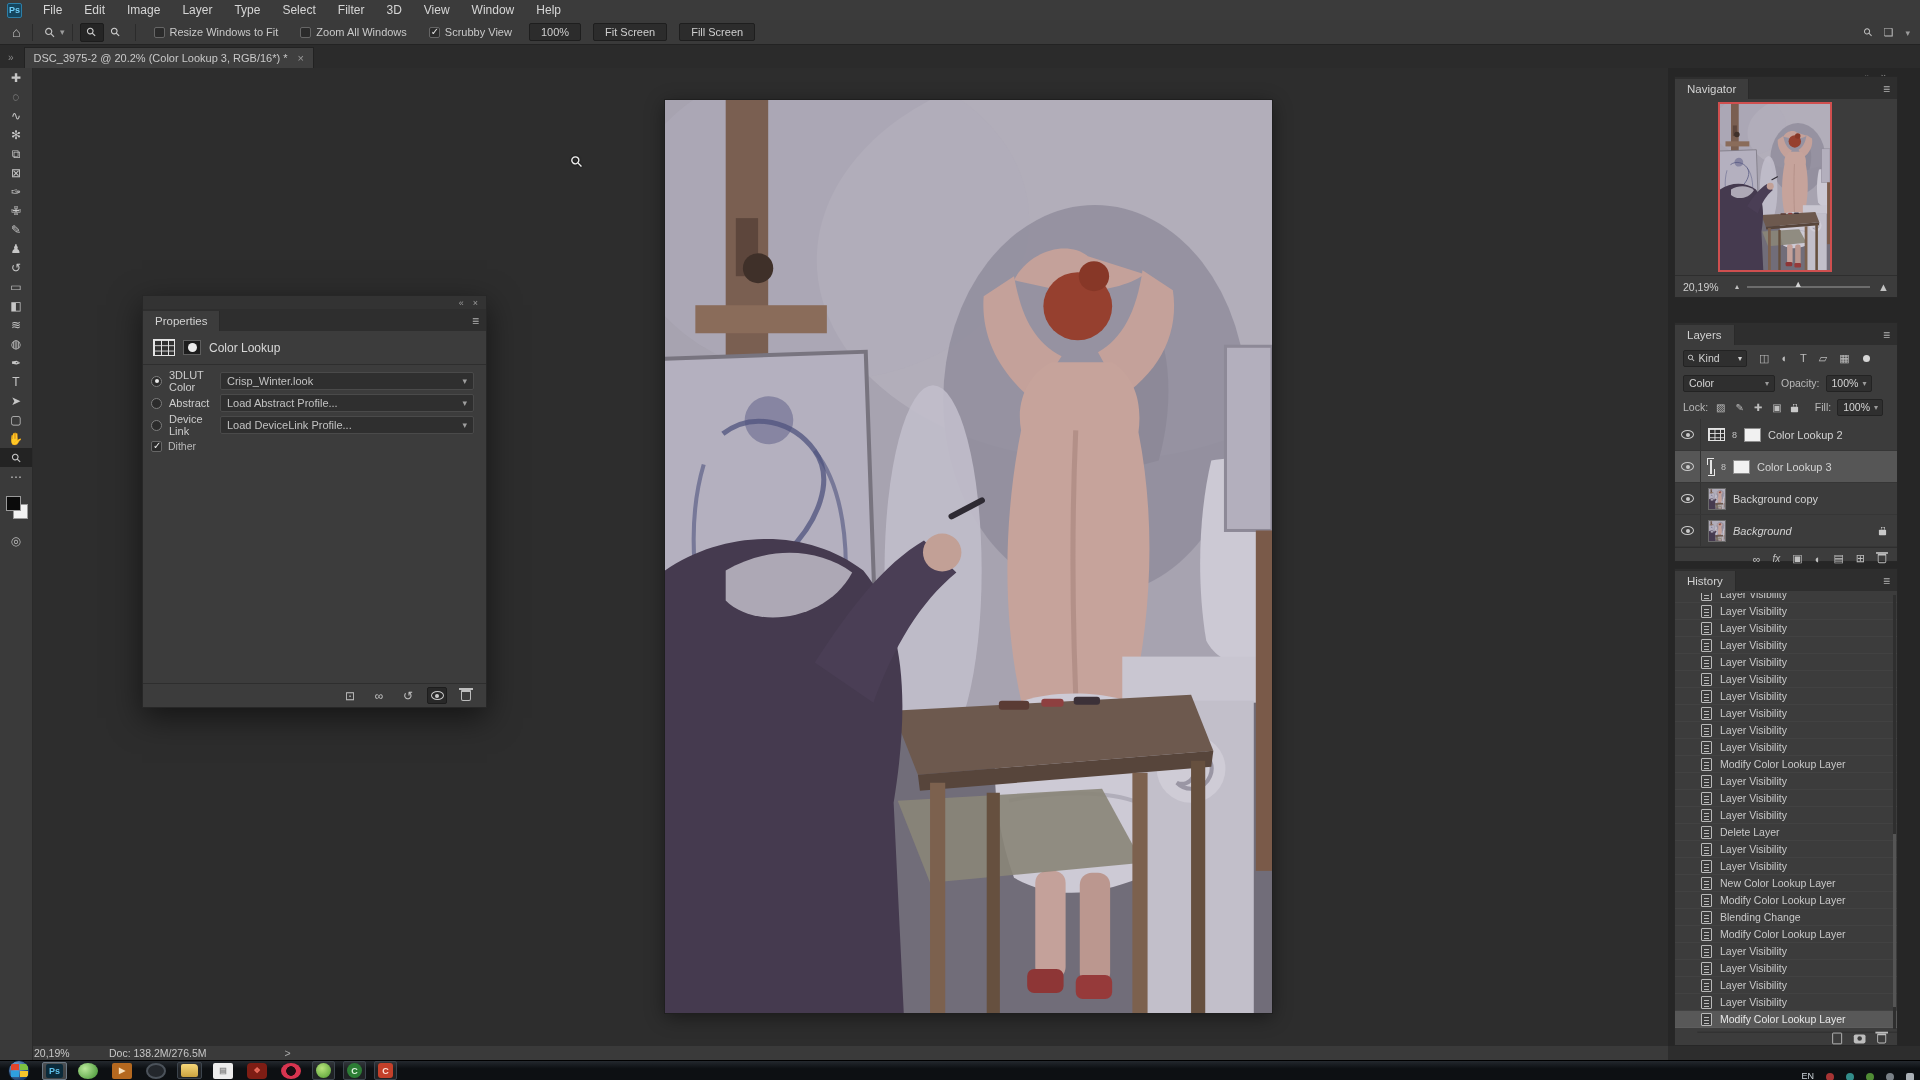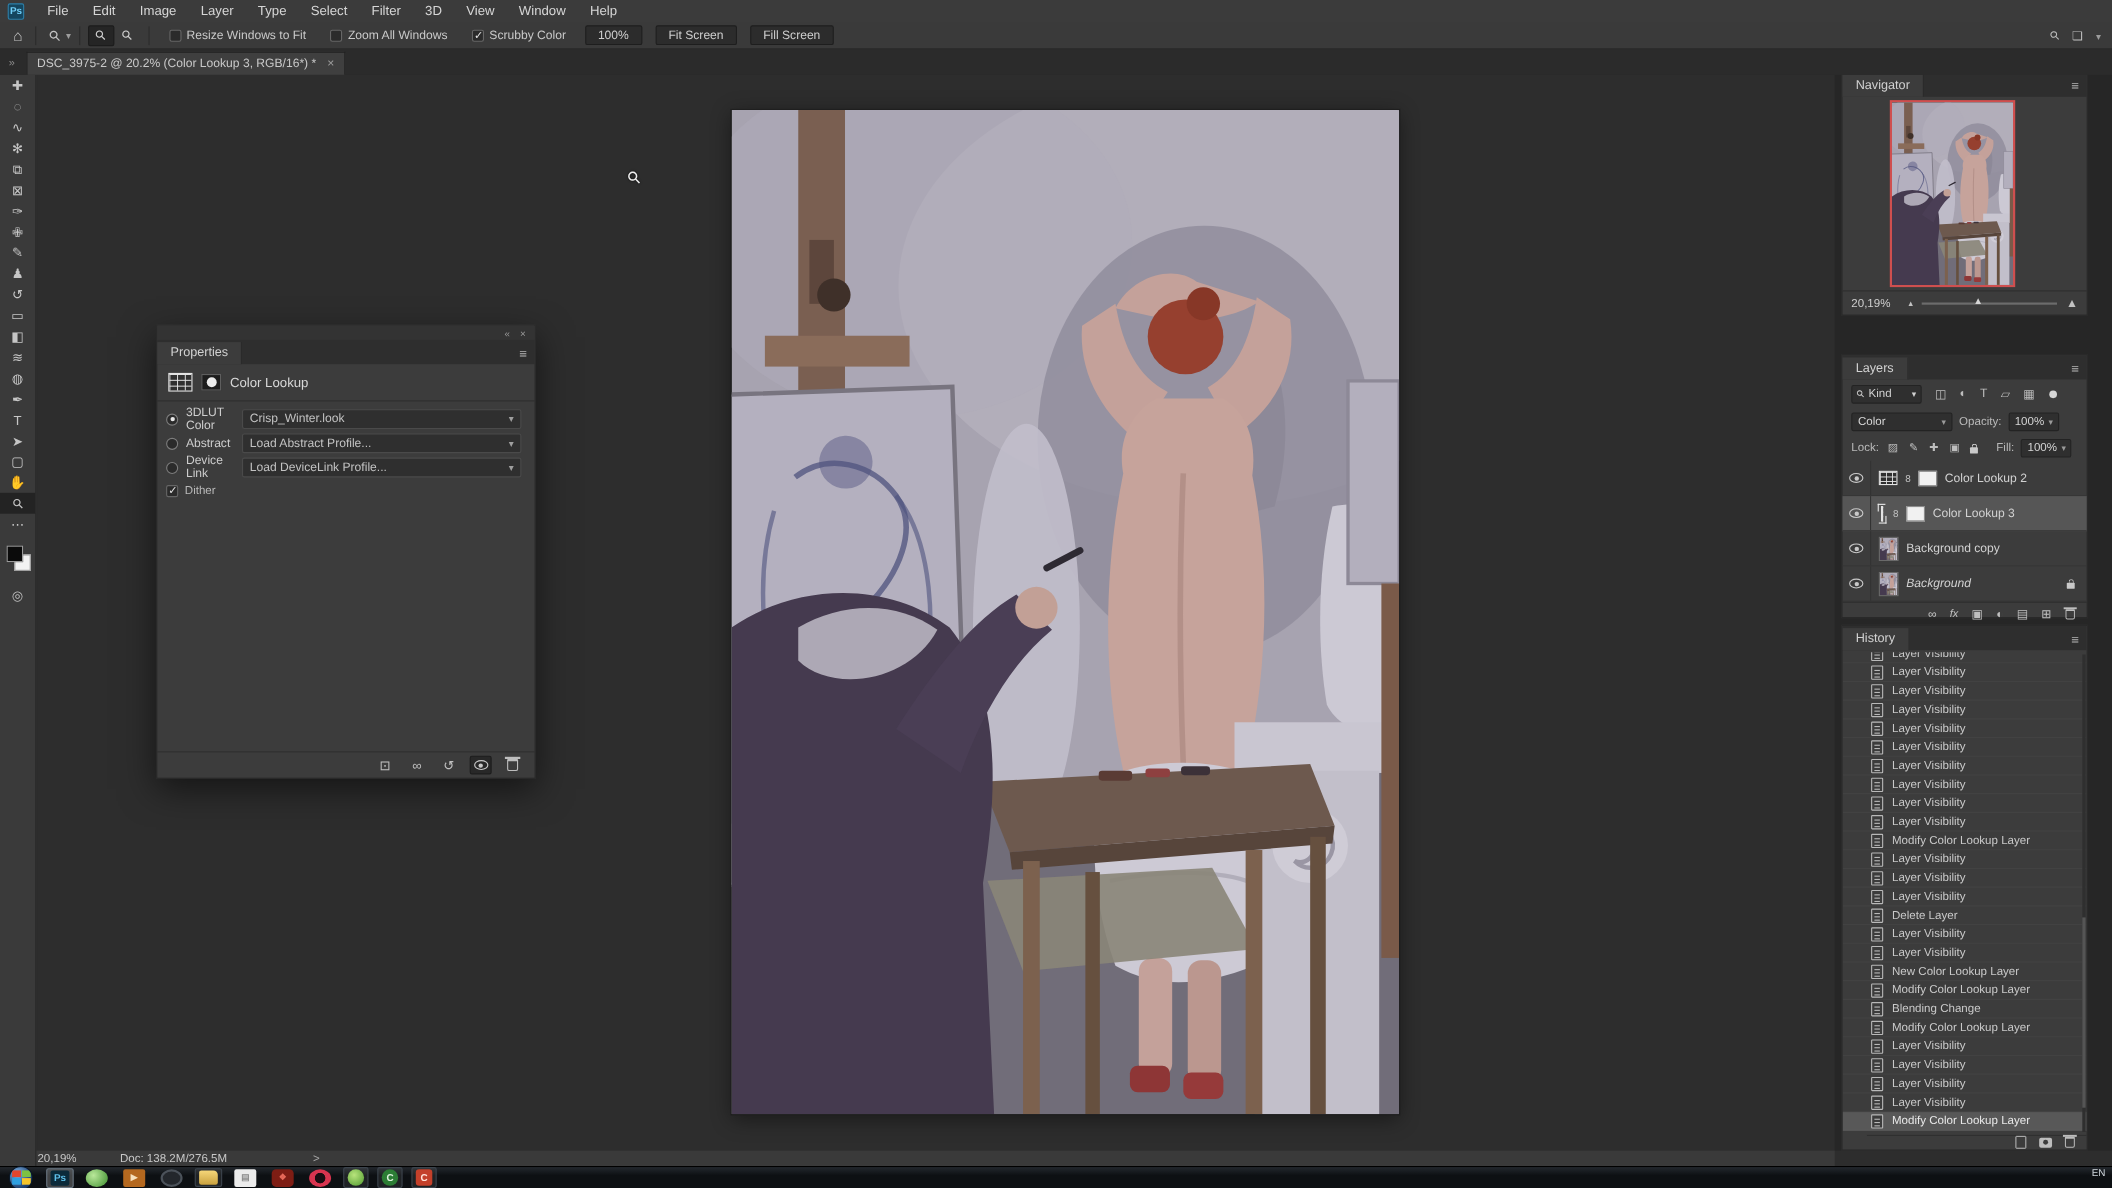--- a/index.html
+++ b/index.html
@@ -121,21 +121,21 @@
   .camera-icon { width:13px; height:10px; background:#bdbdbd; border-radius:2px; position:relative; display:inline-block; }
   .camera-icon::after { content:""; position:absolute; left:4px; top:2.5px; width:5px; height:5px;
                         border-radius:50%; background:#3c3c3c; }
   .newdoc-icon { width:11px; height:13px; border:1px solid #bdbdbd; display:inline-block; border-radius:1px; }
 
   
   .dock { position:absolute; left:1668px; top:68px; width:252px; height:978px; background:#262626; }
   .dock-topctl { position:absolute; right:34px; top:4px; display:flex; gap:12px; }
 
   
-  .navigator { left:1674px; top:65px; width:224px; height:222px; z-index:5; position:absolute; }
+  .navigator { left:1674px; top:76px; width:224px; height:222px; z-index:5; position:absolute; }
   .nav-body { position:relative; height:176px; }
   .nav-thumb { position:absolute; left:43px; top:3px; width:114px; height:170px; border:2px solid #cf4f4f; }
   .nav-bottom { position:absolute; left:0; bottom:0; width:100%; height:22px; border-top:1px solid #2e2e2e;
                 display:flex; align-items:center; padding:0 8px; gap:8px; }
   .nav-zoomval { font-size:10.5px; color:#d0d0d0; width:44px; }
   .tri { color:#c2c2c2; }
   .nav-track { flex:1; height:2px; background:#6c6c6c; position:relative; }
   .nav-thumbmark { position:absolute; left:38%; top:-7px; color:#d5d5d5; font-size:9px; }
 
   
@@ -201,21 +201,21 @@
              display:flex; align-items:center; }
   .start-orb { width:22px; height:22px; border-radius:50%; margin:0 8px 0 8px; position:relative; overflow:hidden;
                background:radial-gradient(circle at 35% 30%, #7fb2e5, #1c3f6e 70%); border:1px solid #0a1828;
                display:grid; grid-template-columns:8px 8px; grid-template-rows:6px 6px; gap:1px;
                place-content:center; }
   .start-orb i { display:block; }
   .tb-tile { width:20px; height:16px; border-radius:2px; margin:0 7px; display:flex; align-items:center;
              justify-content:center; font-size:9px; font-weight:bold; color:#fff; flex:0 0 auto; }
   .tb-box { border:1px solid #3c444d; background:rgba(255,255,255,0.08); padding:1px 3px; border-radius:2px; margin:0 4px; }
   .tb-box.active { background:rgba(255,255,255,0.22); border-color:#6b7884; }
-  .tray { position:absolute; right:6px; top:0; height:20px; display:flex; align-items:flex-end; gap:12px;flex-direction:column; }
+  .tray { position:absolute; right:6px; top:0; height:20px; display:flex; align-items:flex-end; gap:12px; }
   .tray-en { font-size:9px; color:#cfd6dc; }
   .tray-dot { width:8px; height:8px; border-radius:50%; opacity:.85; }
 </style>
 </head>
 <body>
 
 <svg width="0" height="0" style="position:absolute" aria-hidden="true">
   <defs>
     <symbol id="studio-photo" viewBox="0 0 600 912" preserveAspectRatio="none">
       <rect width="600" height="912" fill="#a7a3b0"></rect>
@@ -302,21 +302,21 @@
     <span class="ob-check">
           <span class="cbx" data-checked="false"></span>
           <span>Resize Windows to Fit</span>
         </span>
         <span class="ob-check">
           <span class="cbx" data-checked="false"></span>
           <span>Zoom All Windows</span>
         </span>
         <span class="ob-check checked">
           <span class="cbx" data-checked="true"></span>
-          <span>Scrubby Color</span>
+          <span>Scrubby View</span>
         </span>
       </div>
     <div style="display:flex;align-items:center;">
 
     <span class="ob-btn">100%</span>
         <span class="ob-btn">Fit Screen</span>
         <span class="ob-btn">Fill Screen</span>
       </div>
     <div class="ob-right">
       <span class="rot45">⚲</span>

